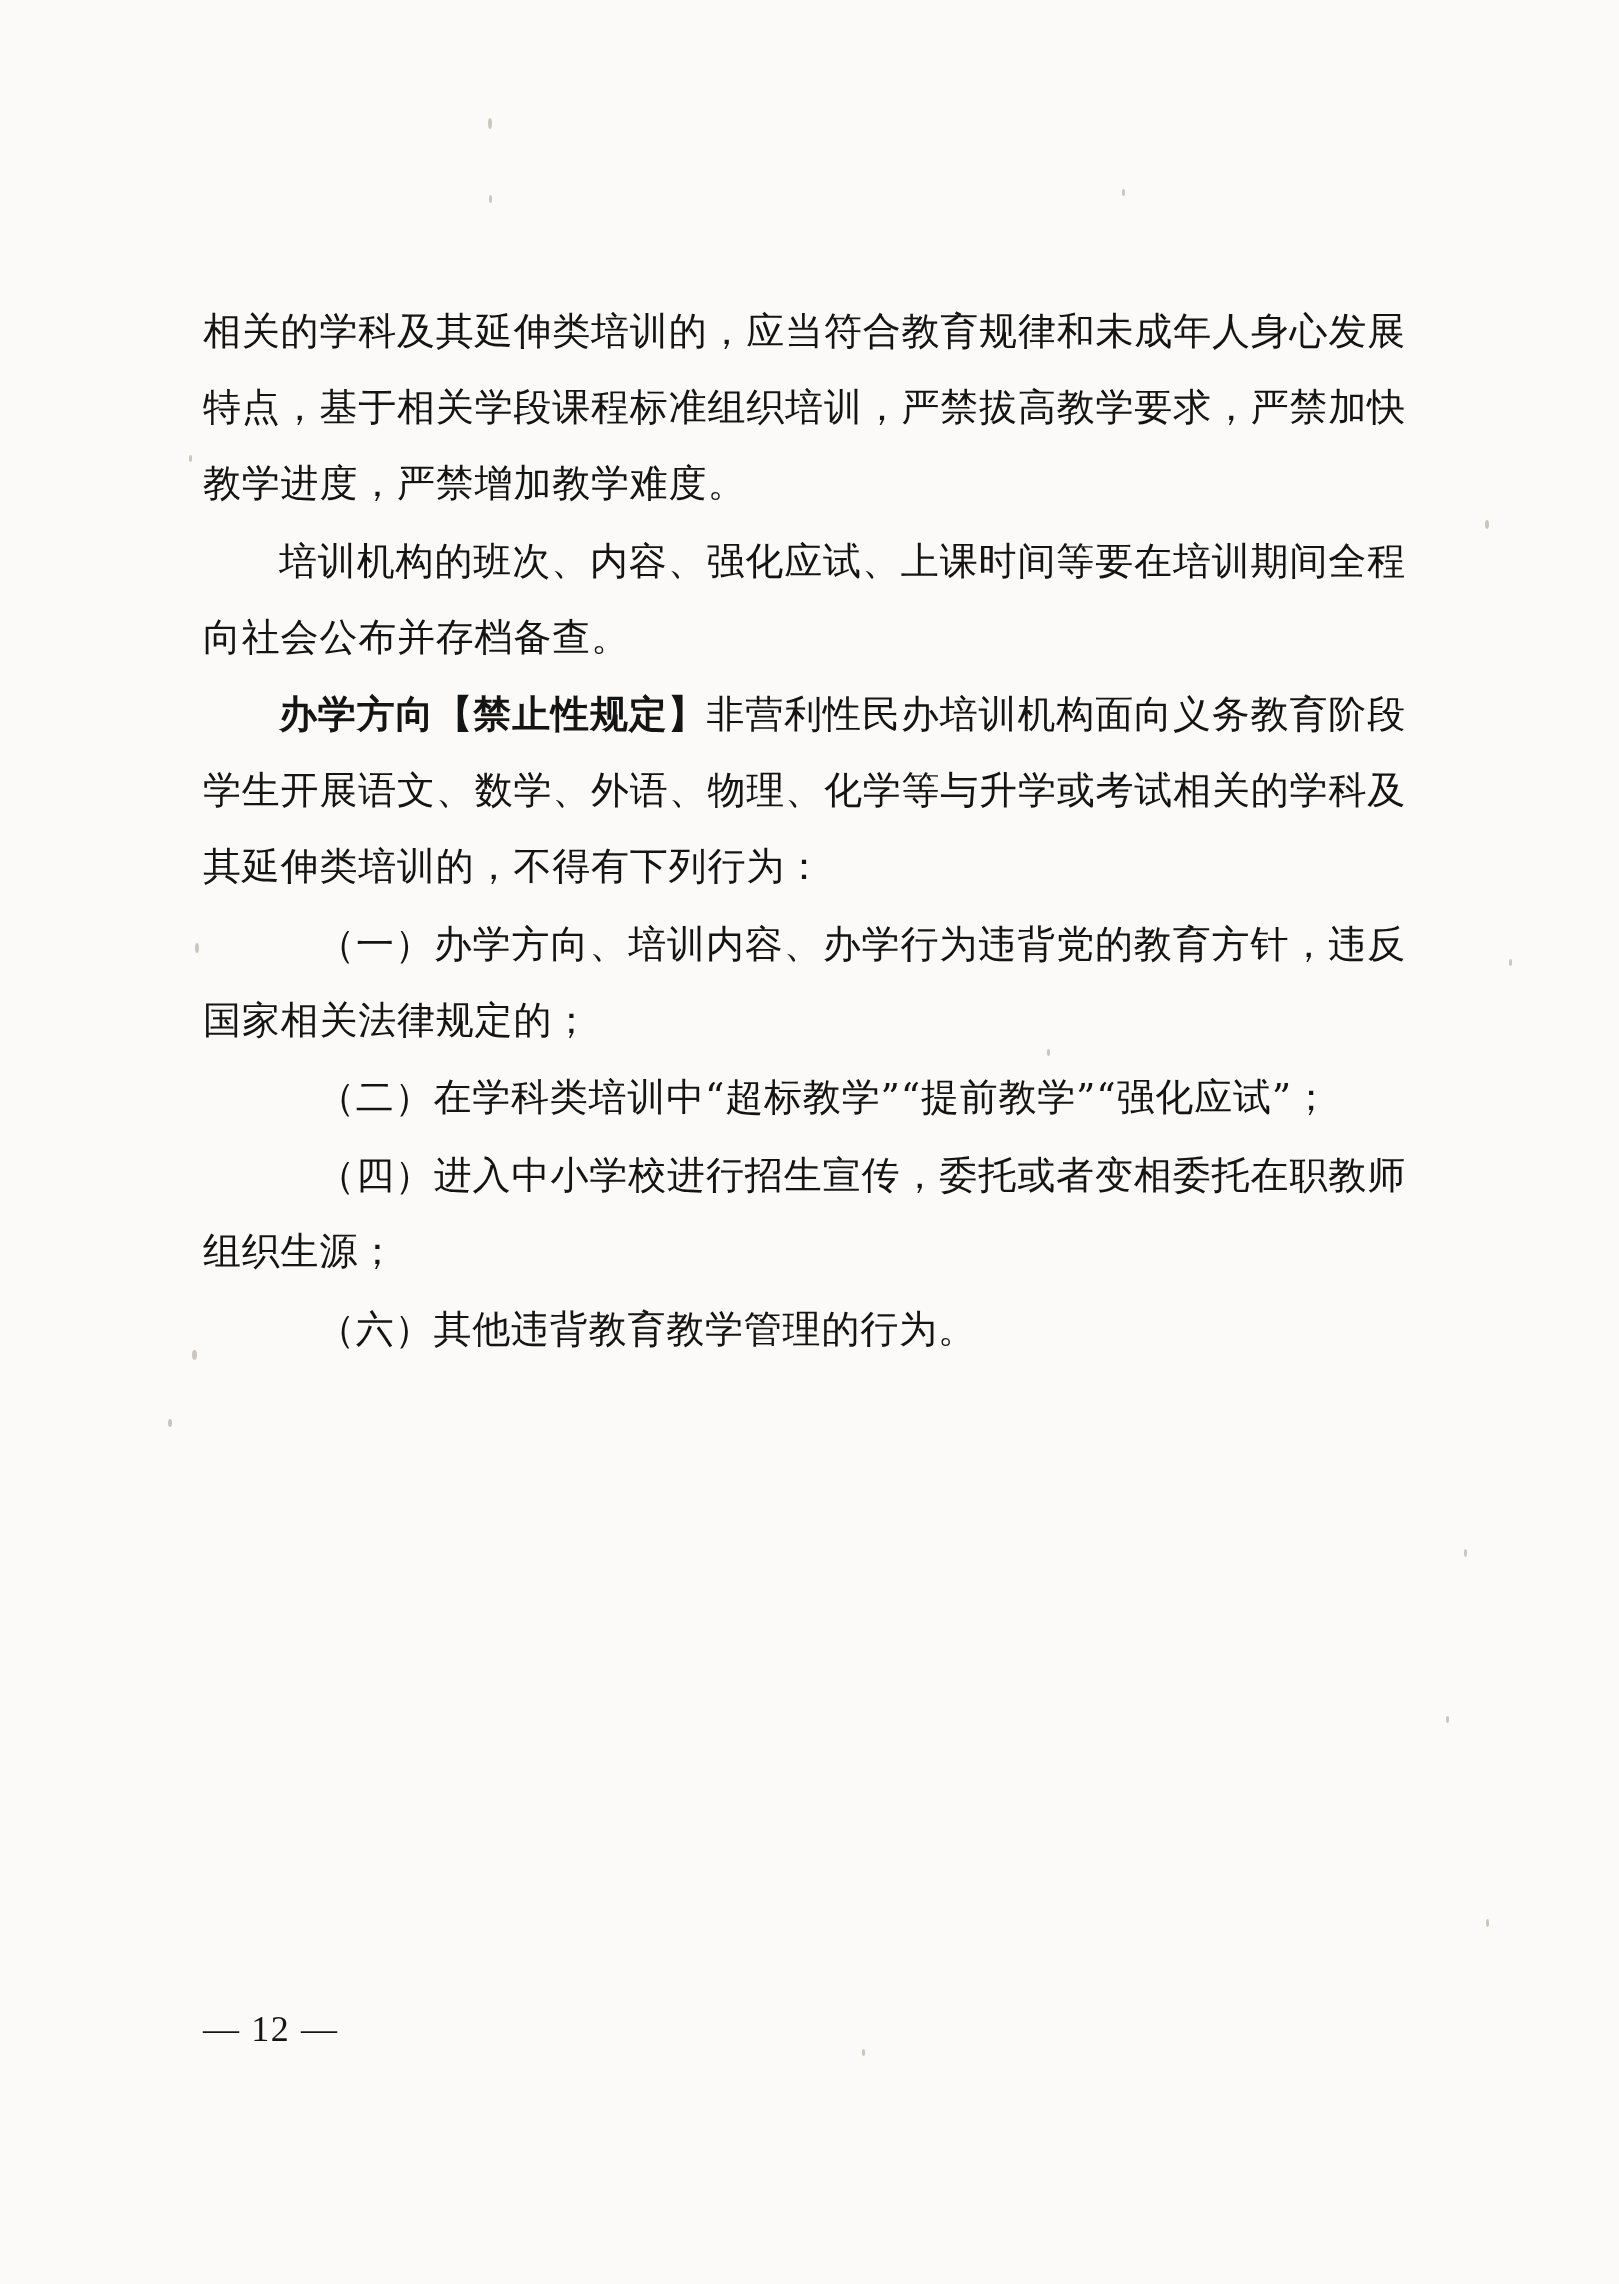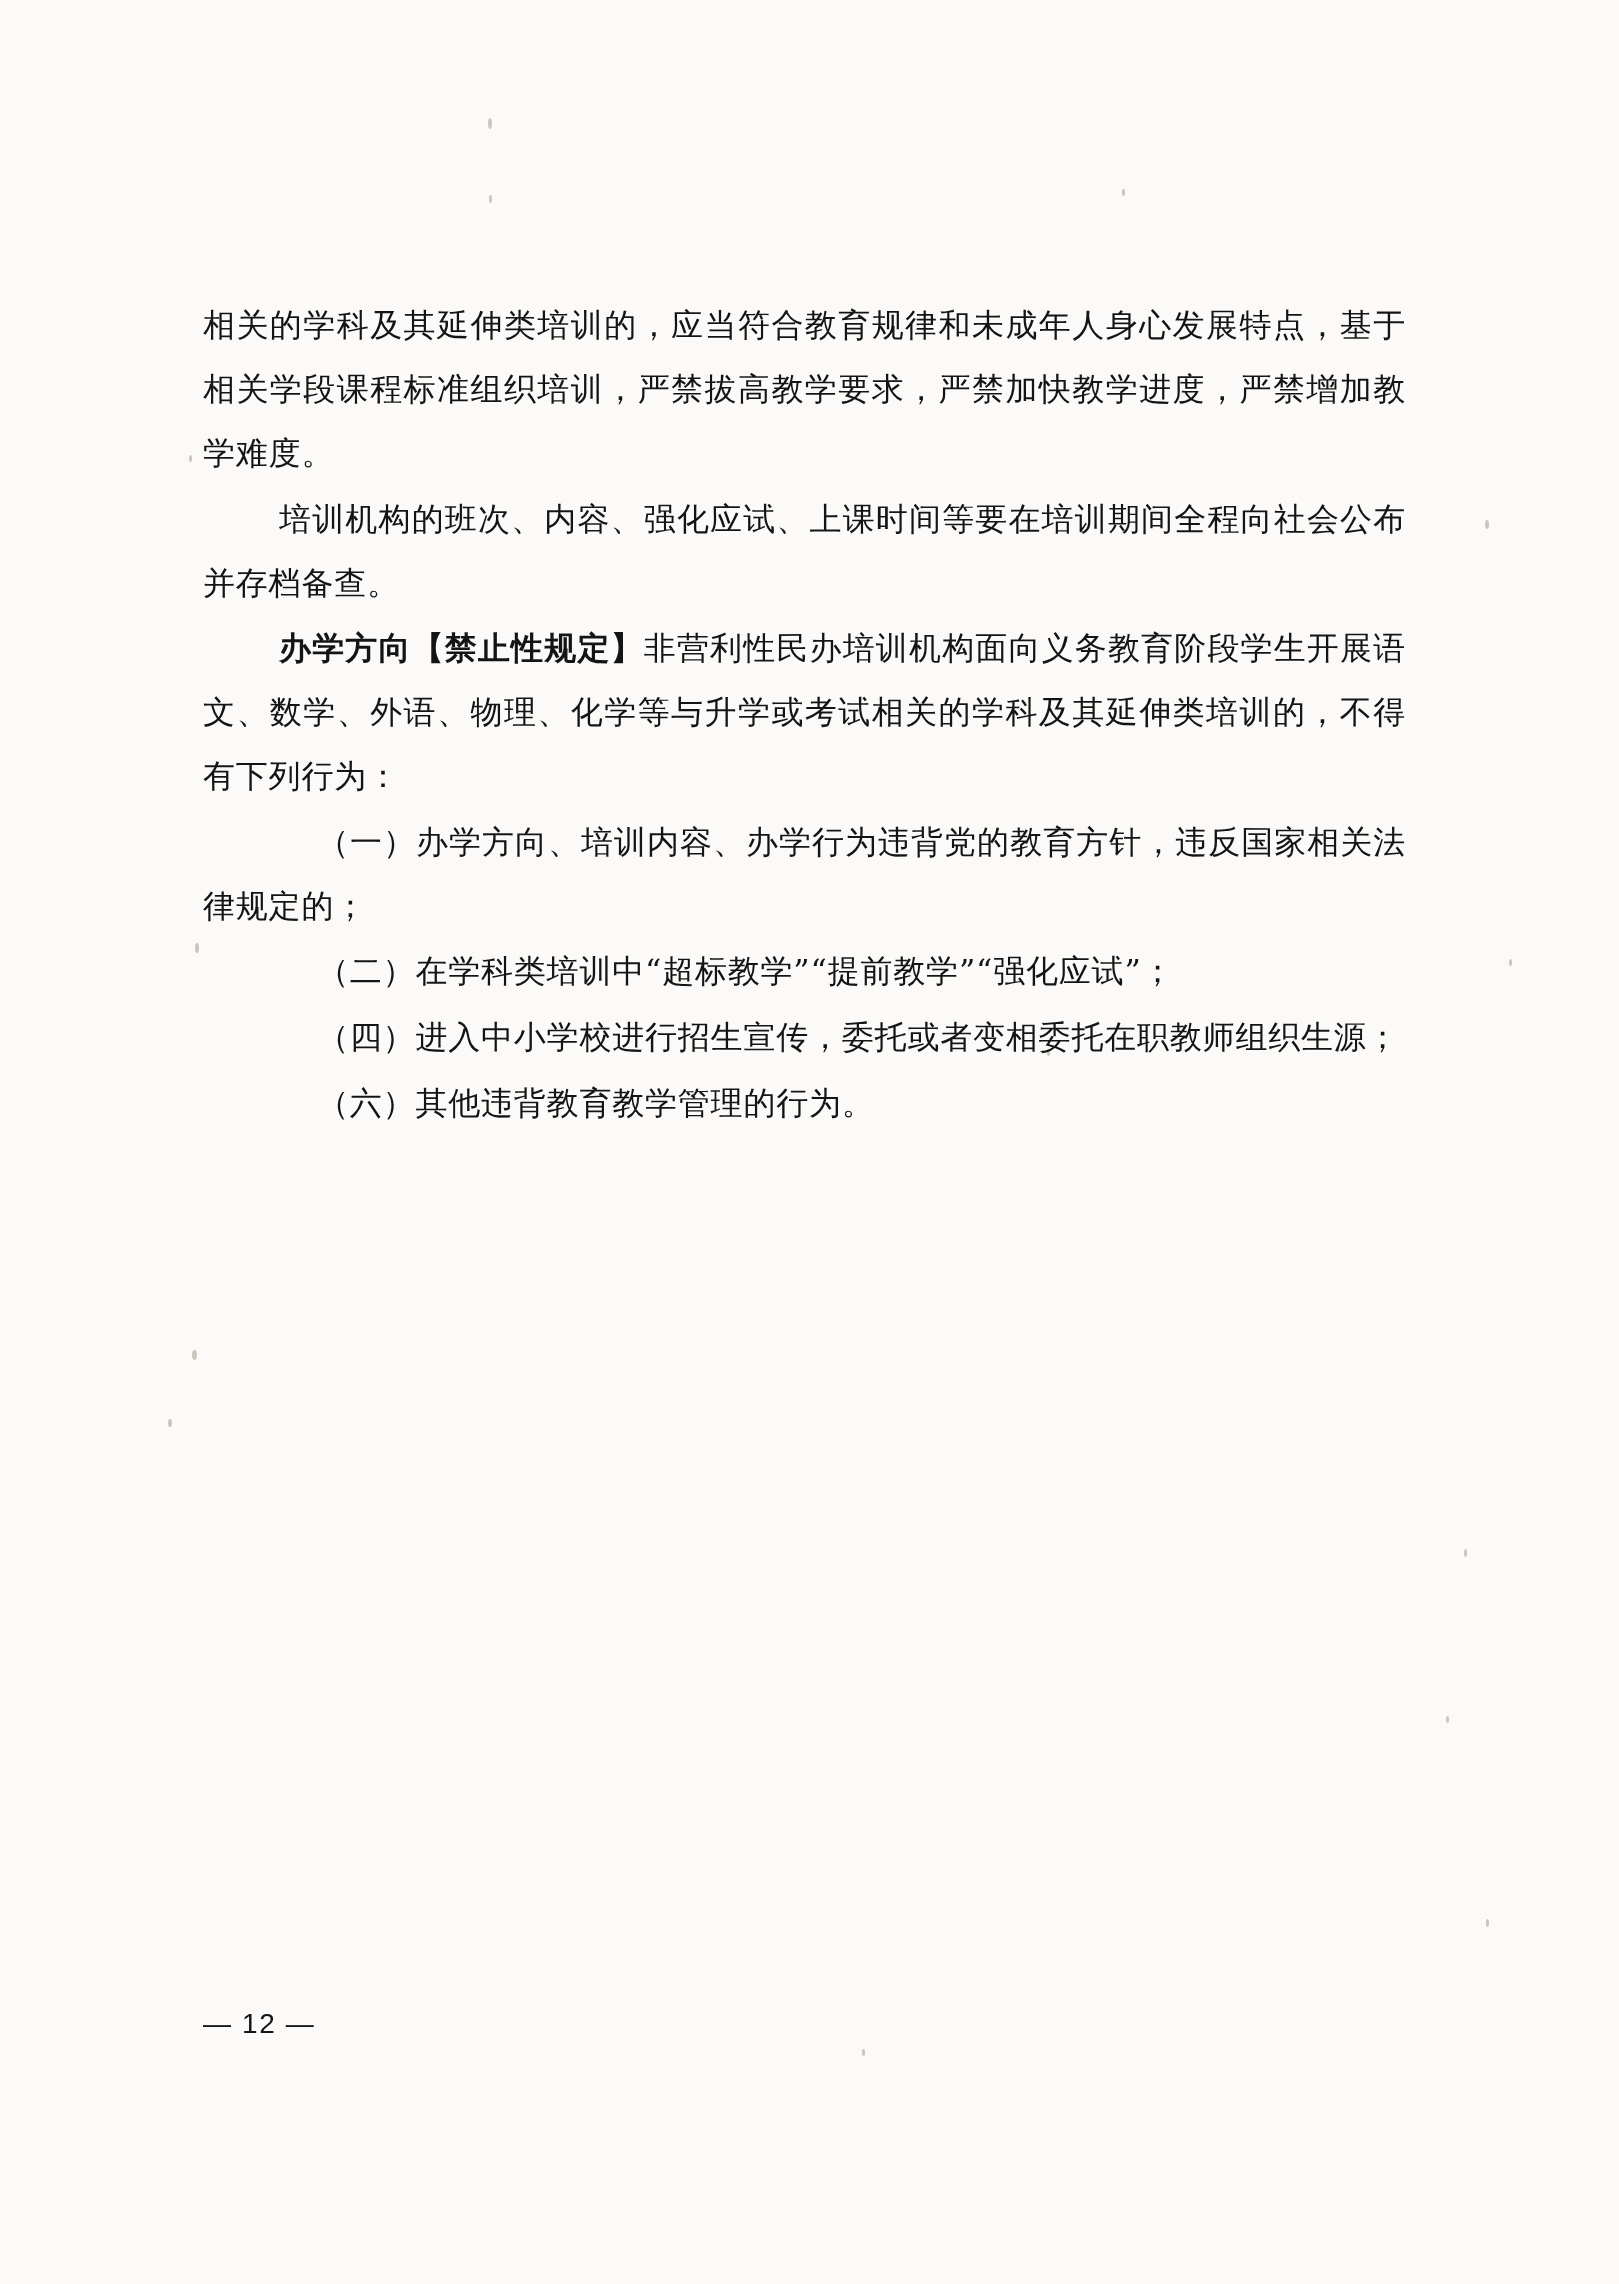--- a/index.html
+++ b/index.html
@@ -24,39 +24,39 @@
     border-radius: 50%;
     opacity: .75;
   }
   .content {
     position: absolute;
     left: 203px;
     top: 293px;
     width: 1203px;
   }
   .para {
-    font-size: 32px;
-    line-height: 64px;
+    font-size: 38px;
+    line-height: 76px;
     color: #141414;
     letter-spacing: 0.8px;
     text-align: justify;
     text-justify: inter-ideograph;
     margin: 0 0 1.6px 0;
     font-family: "DejaVu Serif", serif;
   }
   .indent-1 { text-indent: 76px; }
   .indent-2 { text-indent: 114px; }
   .footer {
     position: absolute;
     left: 203px;
     top: 2008px;
-    font-size: 28px;
+    font-size: 36px;
     color: #141414;
     letter-spacing: 1.6px;
-    font-family: Liberation Sans, sans-serif;
+    font-family: Liberation Serif, serif;
   }
   .heading-lead { font-weight: bold; }
 </style>
 </head>
 <body>
 
 <div class="page">
 
   <div class="speckle" style="left:488px;top:118px;width:4.1px;height:11.4px;"></div>
   <div class="speckle" style="left:489px;top:195px;width:3.3px;height:8.1px;"></div>

